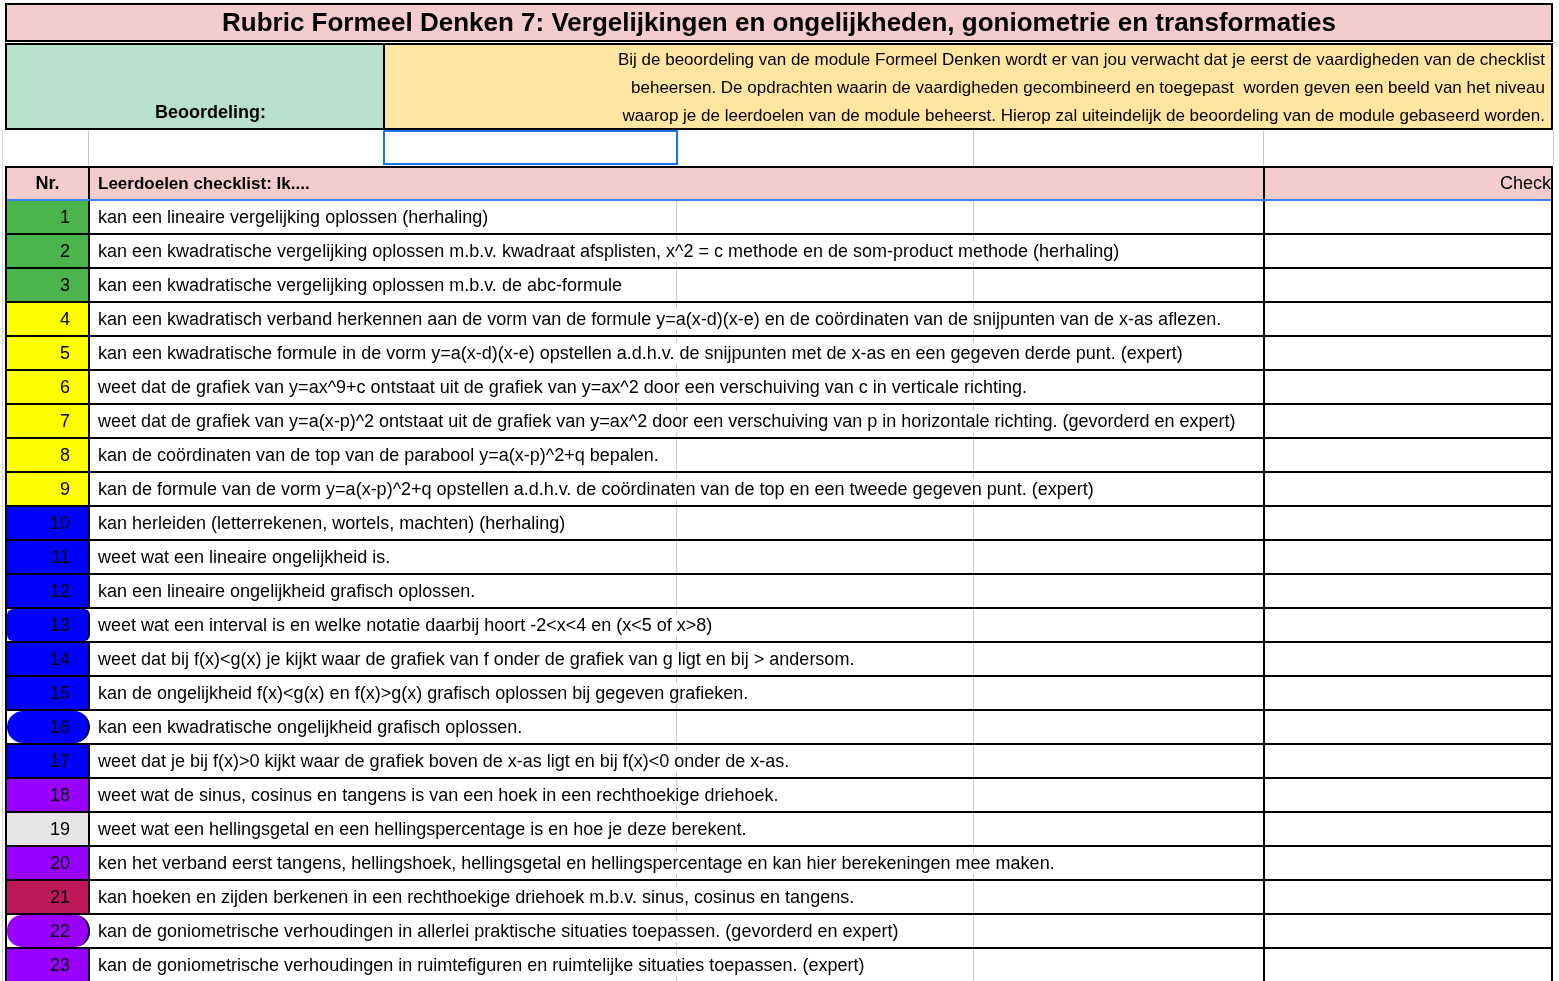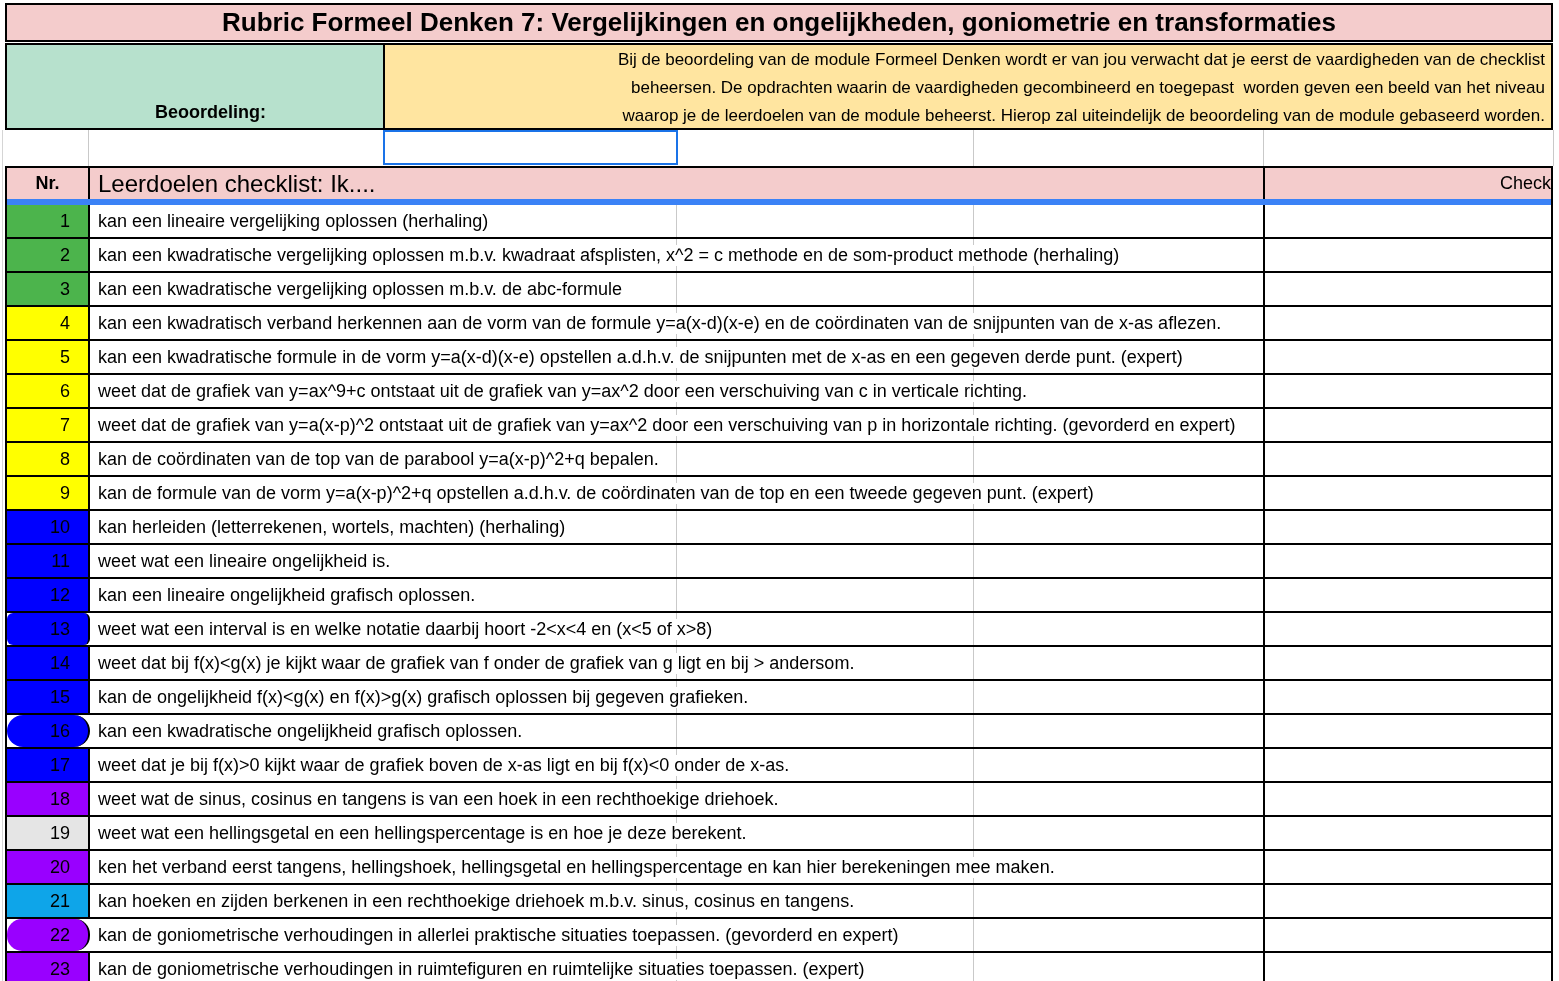--- a/index.html
+++ b/index.html
@@ -33,27 +33,27 @@
   .selected-cell {
     position:absolute; left:383px; top:130px; width:295px; height:35px;
     box-sizing:border-box; border:2px solid var(--c-selection-blue,#1a73e8);
     background:#fff; z-index:6;
   }
   
   .tbl {
     position:absolute; left:5px; top:166px; width:1548px;
     box-sizing:border-box; border:2px solid #000; border-bottom:none; background:#fff;
   }
-  .thead { position:relative; height:31px; border-bottom:6px solid #3b82f6; background:var(--c-header-pink,#f4cccc); }
+  .thead { position:relative; height:31px; border-bottom:2px solid #3b82f6; background:var(--c-header-pink,#f4cccc); }
   .h-nr {
     position:absolute; left:0; top:0; bottom:0; width:83px; box-sizing:border-box;
     border-right:2px solid #000; display:flex; align-items:center; justify-content:center;
     font-weight:bold; font-size:18px;
   }
-  .h-goals { position:absolute; left:91px; top:0; line-height:31px; font-weight:normal; font-size:24px; white-space:nowrap; }
+  .h-goals { position:absolute; left:91px; top:0; line-height:31px; font-weight:bold; font-size:17px; white-space:nowrap; }
   .h-check {
     position:absolute; left:1256px; top:0; bottom:0; width:288px; box-sizing:border-box;
     border-left:2px solid #000; line-height:31px; padding-left:6px; font-size:18px;
   }
   .row { position:relative; height:32px; border-bottom:2px solid #000; background:#fff; }
   .cell-nr {
     position:absolute; left:0; top:0; bottom:0; width:83px; box-sizing:border-box;
     border-right:2px solid #000; display:flex; align-items:center; justify-content:flex-end;
     padding-right:18px; font-size:18px;
   }
@@ -336,21 +336,21 @@
     </div>
     <div class="gl gl-1"></div>
     <div class="gl gl-2"></div>
     <div class="cell-text">
       <span class="goal">ken het verband eerst tangens, hellingshoek, hellingsgetal en hellingspercentage en kan hier berekeningen mee maken.</span>
     </div>
     <div class="cell-check"></div>
   </div>
 
   <div class="row">
-    <div class="cell-nr" style="background: #0ea5e9;">
+    <div class="cell-nr" style="background: #be185d;">
       <span>21</span>
     </div>
     <div class="gl gl-1"></div>
     <div class="gl gl-2"></div>
     <div class="cell-text">
       <span class="goal">kan hoeken en zijden berkenen in een rechthoekige driehoek m.b.v. sinus, cosinus en tangens.</span>
     </div>
     <div class="cell-check"></div>
   </div>
 

